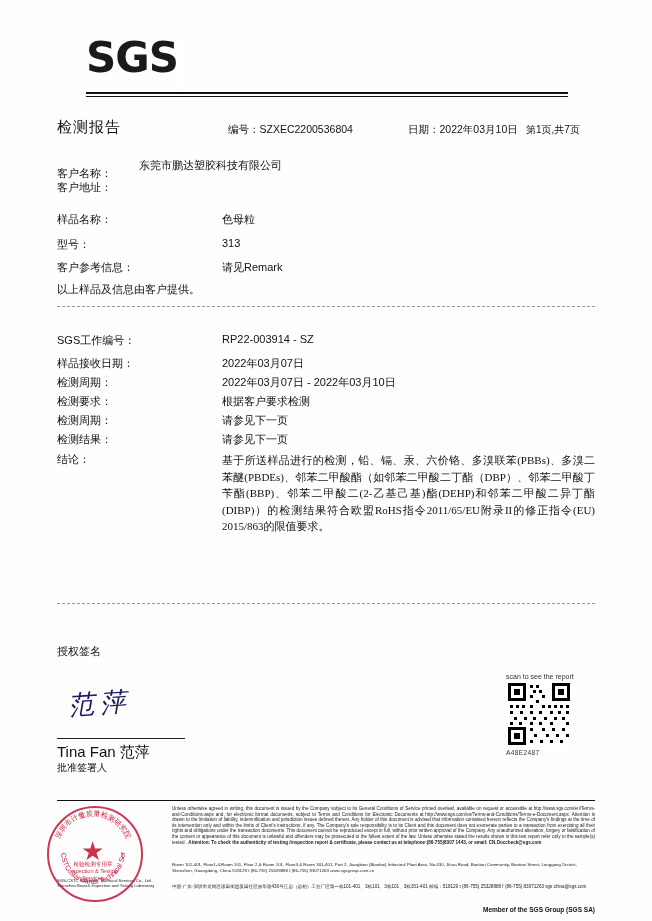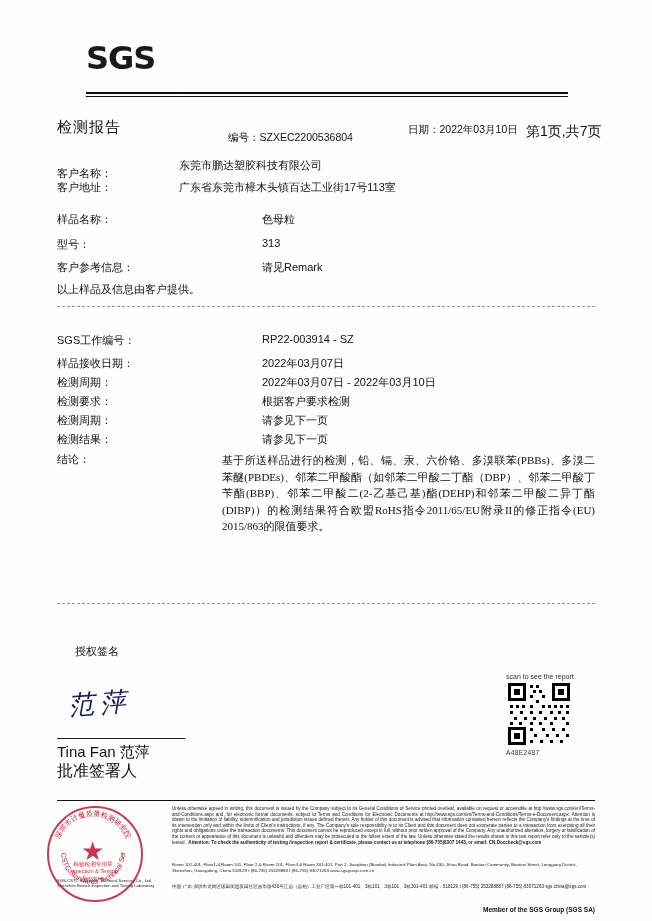--- a/index.html
+++ b/index.html
@@ -26,21 +26,21 @@
   }
   
   .logo-wrap {
     position: absolute;
     left: 86px;
     top: 33px;
   }
   .logo-text {
     font-family: "DejaVu Sans", sans-serif;
     font-weight: bold;
-    font-size: 32px;
+    font-size: 42px;
     letter-spacing: -1px;
     color: #1a1a1a;
     line-height: 50px;
   }
   .logo-rule {
     position: absolute;
     left: 86px;
     top: 92px;
     width: 482px;
     height: 2px;
@@ -71,51 +71,49 @@
     font-weight: normal;
     color: #111;
     letter-spacing: 1px;
   }
   .hdr-no {
     position: absolute;
     left: 228px;
     top: 123px;
     font-size: 10.5px;
     color: #111;
-    margin-top: 8px;
   }
   .hdr-date {
     position: absolute;
     left: 408px;
     top: 123px;
     font-size: 10.5px;
     color: #111;
   }
   .hdr-page {
     position: absolute;
     left: 526px;
     top: 123px;
-    font-size: 14px;
+    font-size: 10px;
     color: #111;
   }
   
   .fld-label {
     position: absolute;
     left: 57px;
     font-size: 11px;
     color: #111;
     white-space: nowrap;
   }
   .fld-value {
     position: absolute;
     left: 139px;
     font-size: 11px;
     color: #111;
     white-space: nowrap;
-    margin-left: 40px;
   }
   .fld-value.col2 {
     left: 222px;
   }
   .note-line {
     position: absolute;
     left: 57px;
     font-size: 11px;
     color: #111;
   }
@@ -151,21 +149,20 @@
     top: 626px;
     font-size: 11px;
     color: #111;
   }
   .sig-auth {
     position: absolute;
     left: 57px;
     top: 644px;
     font-size: 11px;
     color: #111;
-    margin-left: 18px;
   }
   .sig-script {
     position: absolute;
     left: 68px;
     top: 686px;
     font-family: "DejaVu Serif", serif;
     font-style: italic;
     font-size: 26px;
     color: #1b1b5e;
     transform: rotate(-4deg);
@@ -183,21 +180,21 @@
     position: absolute;
     left: 57px;
     top: 743px;
     font-size: 15px;
     color: #111;
   }
   .sig-role {
     position: absolute;
     left: 57px;
     top: 761px;
-    font-size: 16px;
+    font-size: 10px;
     color: #111;
   }
   
   .qr-caption {
     position: absolute;
     left: 506px;
     top: 673px;
     font-size: 7px;
     color: #333;
   }
@@ -349,21 +346,20 @@
 
     <div class="report-title">检测报告</div>
     <div class="hdr-no">编号：SZXEC2200536804</div>
     <div class="hdr-date">日期：2022年03月10日</div>
     <div class="hdr-page">第1页,共7页</div>
 
     <div class="fld-label" style="top:166px">客户名称：</div>
     <div class="fld-value" style="top:158px">东莞市鹏达塑胶科技有限公司</div>
 
     <div class="fld-label" style="top:180px">客户地址：</div>
-    <div class="fld-value" style="top:180px">广东省东莞市樟木头镇百达工业街17号113室</div>
 
     <div class="fld-label" style="top:212px">样品名称：</div>
     <div class="fld-value col2" style="top:212px">色母粒</div>
 
     <div class="fld-label" style="top:237px">型号：</div>
     <div class="fld-value col2" style="top:237px">313</div>
 
     <div class="fld-label" style="top:260px">客户参考信息：</div>
     <div class="fld-value col2" style="top:260px">请见Remark</div>
 

